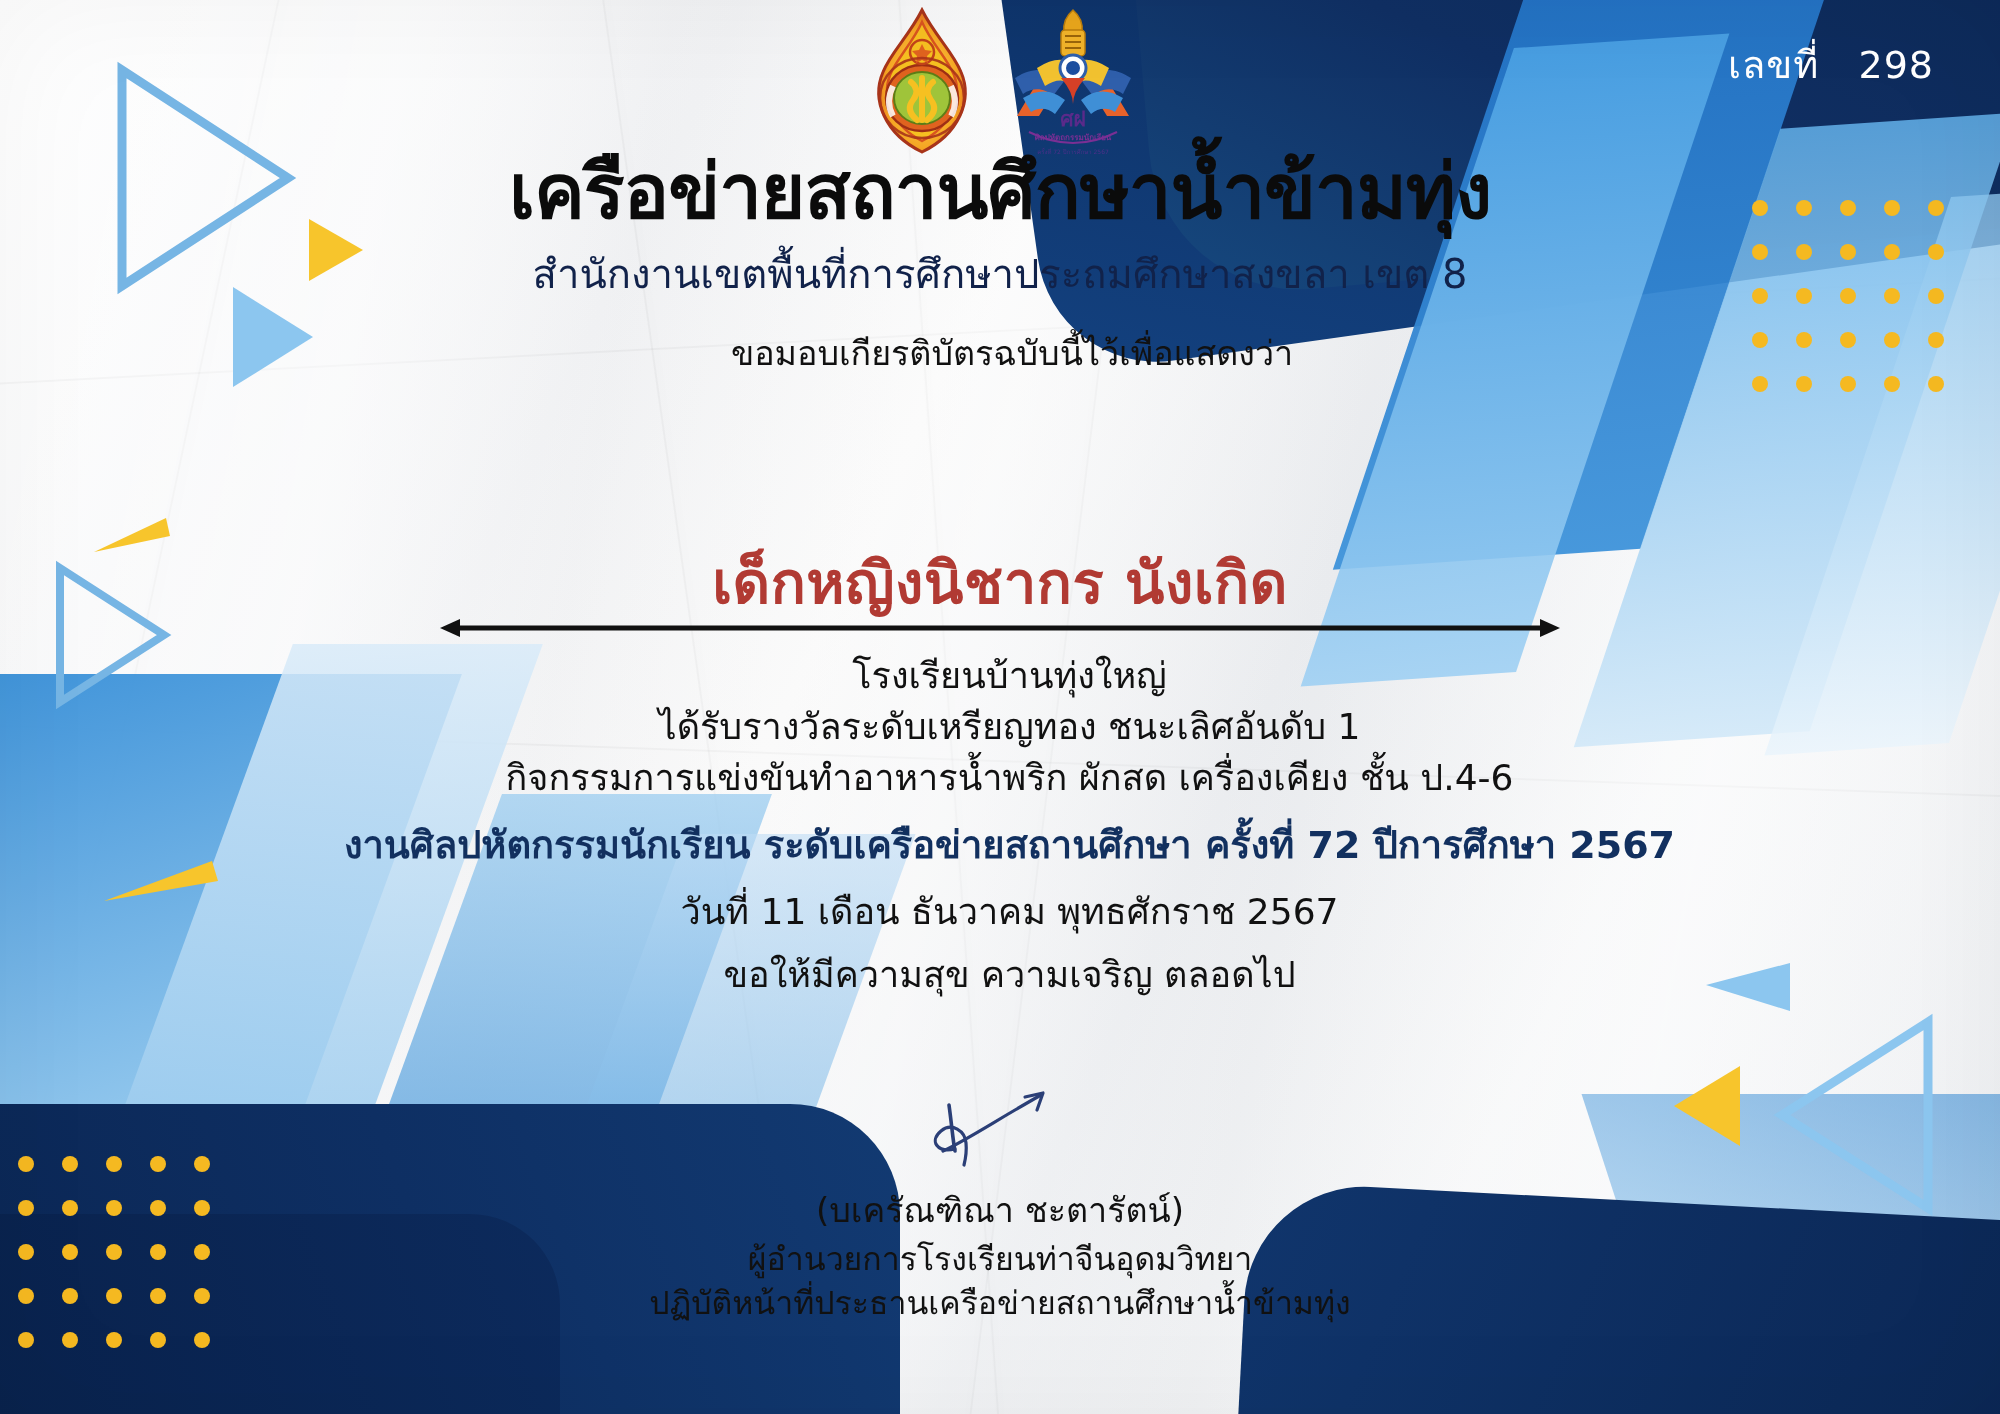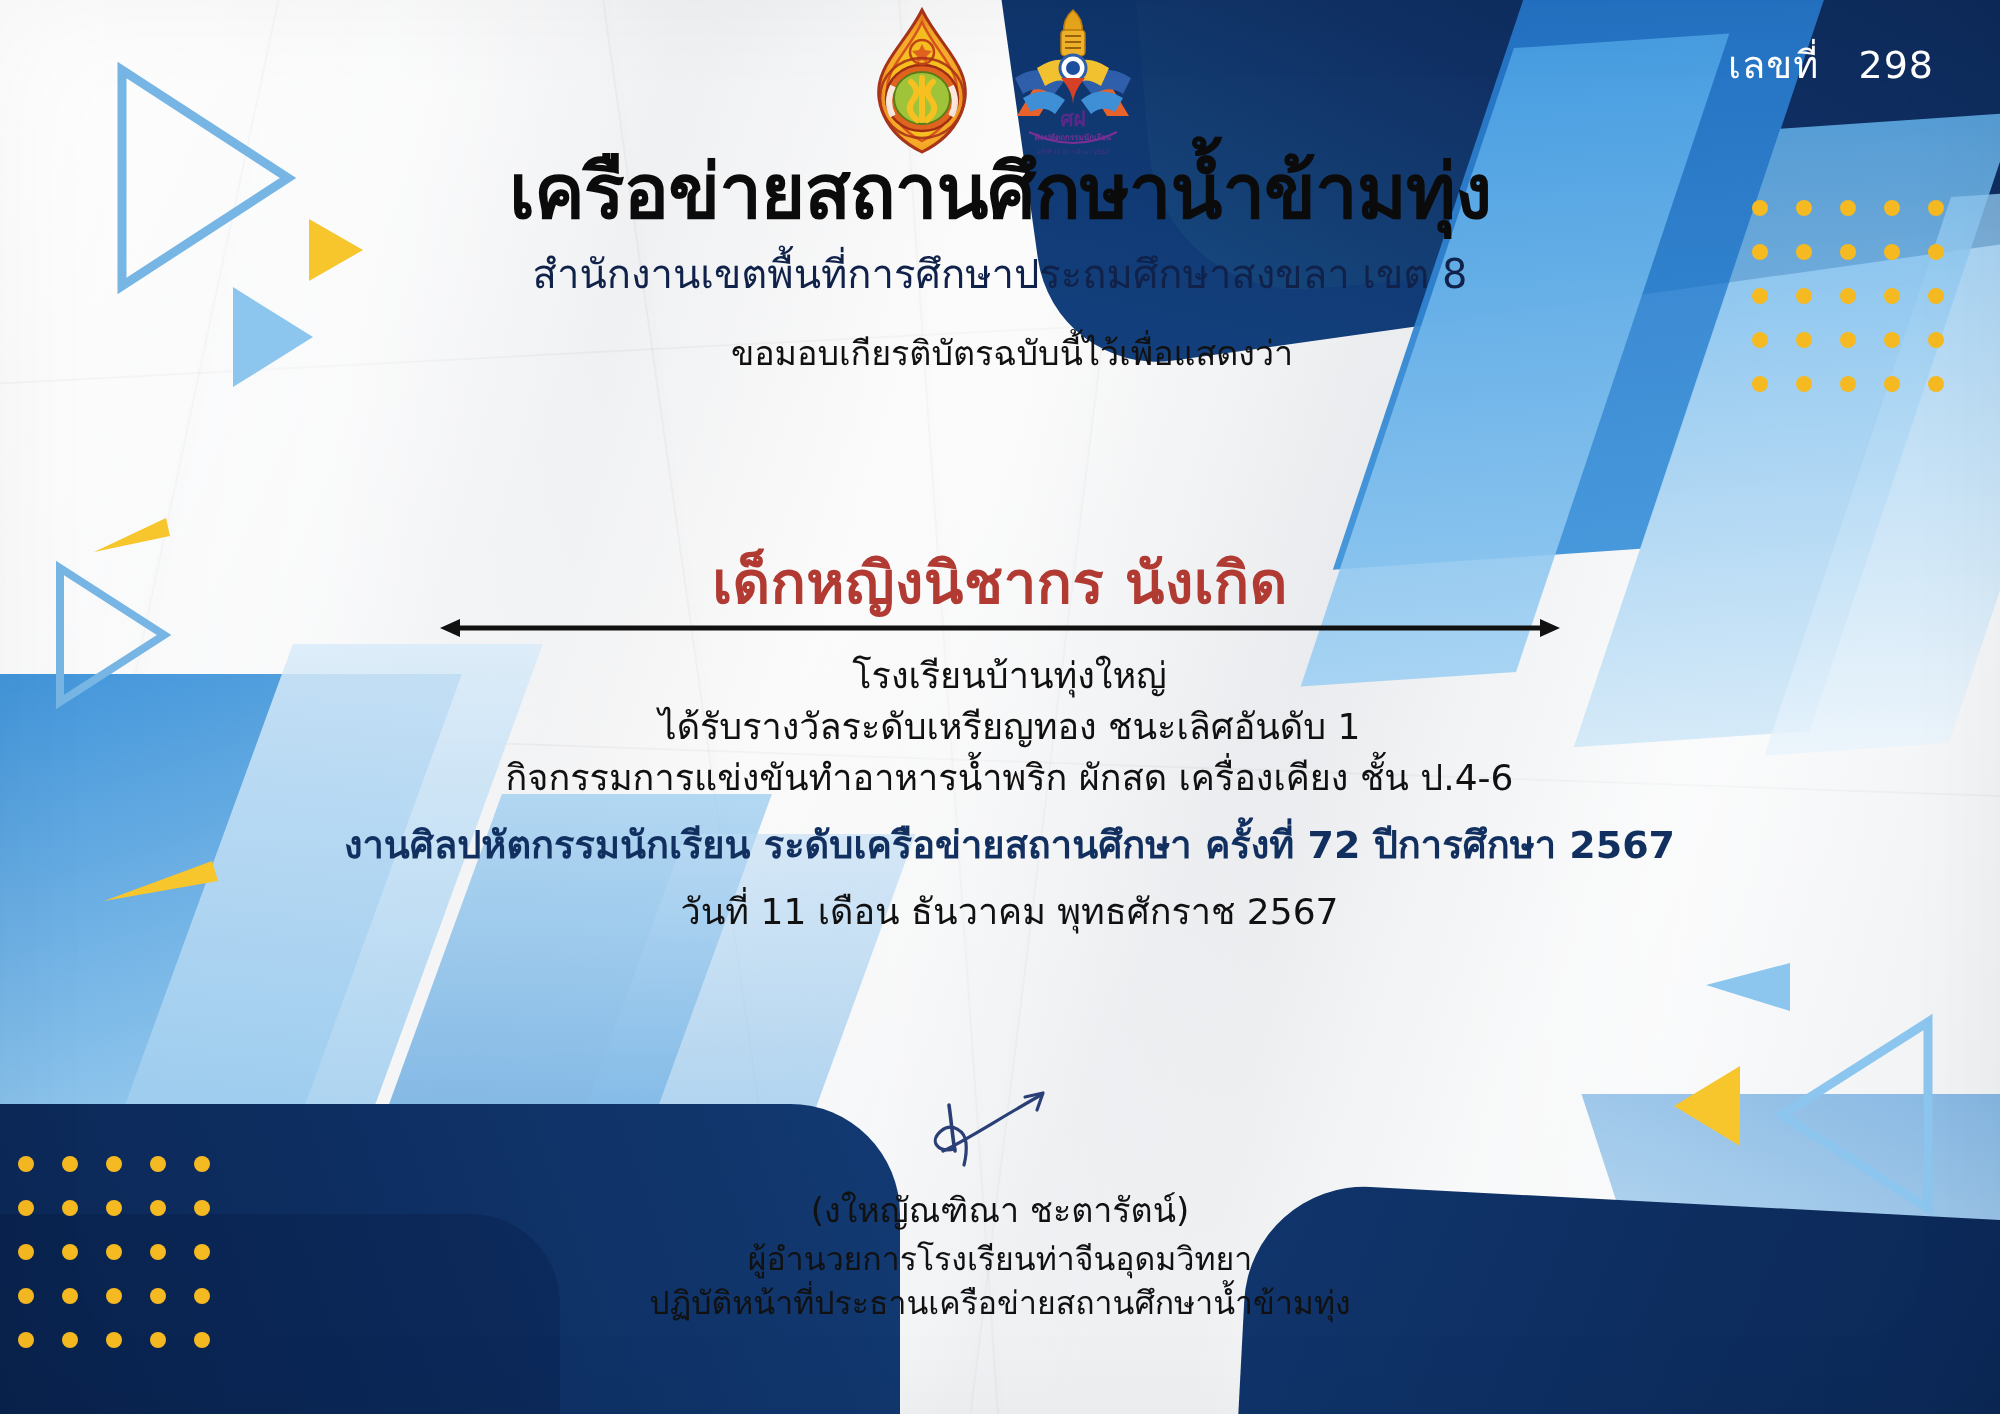--- a/index.html
+++ b/index.html
@@ -296,32 +296,33 @@
       <polygon points="0,13 20,4 20,22" fill="#111"></polygon>
       <polygon points="1120,13 1100,4 1100,22" fill="#111"></polygon>
     </svg>
 
     <div class="body-lines">
       <div class="l">โรงเรียนบ้านทุ่งใหญ่</div>
       <div class="l">ได้รับรางวัลระดับเหรียญทอง ชนะเลิศอันดับ 1</div>
       <div class="l">กิจกรรมการแข่งขันทำอาหารน้ำพริก ผักสด เครื่องเคียง ชั้น ป.4-6</div>
       <div class="l event">งานศิลปหัตกรรมนักเรียน ระดับเครือข่ายสถานศึกษา ครั้งที่ 72 ปีการศึกษา 2567</div>
       <div class="l spaced">วันที่  11 เดือน ธันวาคม พุทธศักราช 2567</div>
+      <div class="l spaced">ขอให้มีความสุข ความเจริญ ตลอดไป</div>
     </div>
 
     <div class="sign-block">
       <div class="sig-mark">
         <svg width="230" height="96" viewBox="0 0 230 96">
           <path d="M70 64 c-18 4 -26 -8 -14 -18 c11 -9 24 0 25 12 c1 10 -2 22 -2 22" fill="none" stroke="#2b3f77" stroke-width="3.2" stroke-linecap="round"></path>
           <path d="M64 20 c3 22 4 36 6 46" fill="none" stroke="#2b3f77" stroke-width="3.6" stroke-linecap="round"></path>
           <path d="M58 66 c22 -10 52 -30 98 -56" fill="none" stroke="#2b3f77" stroke-width="3.2" stroke-linecap="round"></path>
           <path d="M140 12 l18 -4 -6 17" fill="none" stroke="#2b3f77" stroke-width="3.2" stroke-linecap="round" stroke-linejoin="round"></path>
         </svg>
       </div>
-      <div class="sign-name">(งใหญัณฑิณา ชะตารัตน์)</div>
+      <div class="sign-name">(บเครัณฑิณา ชะตารัตน์)</div>
       <div class="sign-role">ผู้อำนวยการโรงเรียนท่าจีนอุดมวิทยา</div>
       <div class="sign-role">ปฏิบัติหน้าที่ประธานเครือข่ายสถานศึกษาน้ำข้ามทุ่ง</div>
     </div>
 
   </div>
 
   <div class="vignette"></div>
 </div>
 
 </body></html>

